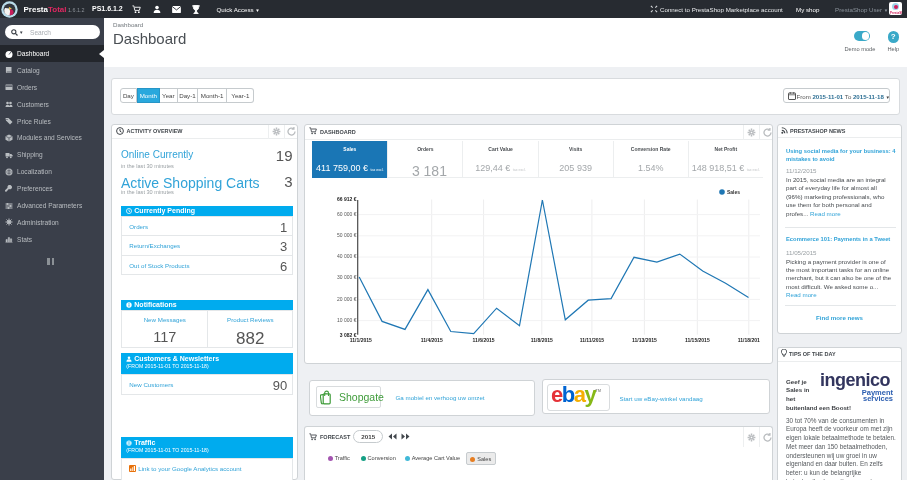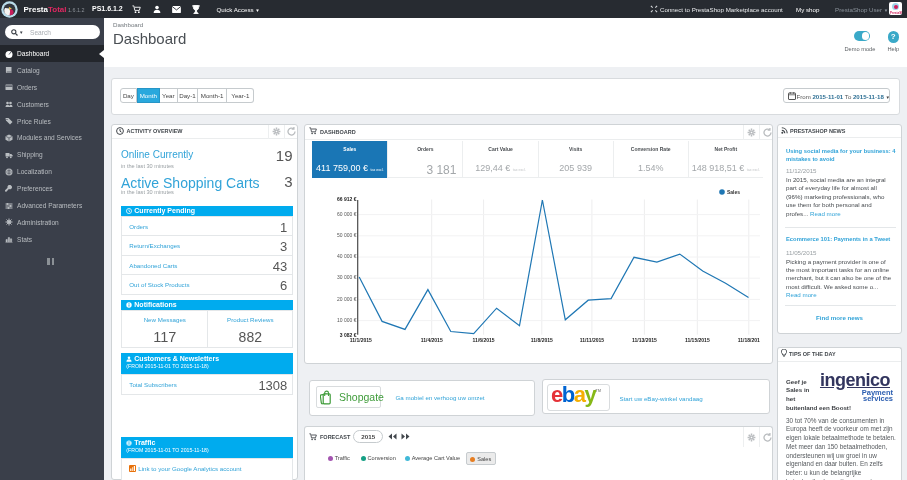--- a/index.html
+++ b/index.html
@@ -226,50 +226,46 @@
   <div class="tbl" style="left:9.8px;top:90.5px;width:171.5px;">
     <div class="trow">
         <span class="lb">Orders</span>
         <span class="vl">1</span>
       </div>
     <div class="trow">
         <span class="lb">Return/Exchanges</span>
         <span class="vl">3</span>
       </div>
     <div class="trow">
-        <span class="lb">Abandoned Carts</span>
-        <span class="vl">43</span>
-      </div>
-    <div class="trow">
         <span class="lb">Out of Stock Products</span>
         <span class="vl">6</span>
       </div>
   </div>
 
   <div class="bluehead" style="left:9.8px;top:174.5px;width:171.5px;height:10px;line-height:10.5px;"><svg class="ic" style="vertical-align:-1px;margin-right:2px;" width="6" height="6" viewBox="0 0 8 8">
         <circle cx="4" cy="4" r="3.6" fill="#fff"></circle>
         <rect x="3.4" y="3.2" width="1.2" height="3" fill="#00abee"></rect>
         <rect x="3.4" y="1.6" width="1.2" height="1.2" fill="#00abee"></rect>
       </svg>Notifications</div>
   <div class="tbl" style="left:9.8px;top:184.5px;width:171.5px;height:38px;">
     <div class="abs" style="left:0;top:0;width:85px;height:100%;border-right:1px solid #e4e7e9;"></div>
     <div class="abs blue" style="left:0;top:5px;width:85px;text-align:center;font-size:6.2px;">New Messages</div>
     <div class="abs" style="left:0;top:18px;width:85px;text-align:center;font-size:14.5px;color:#555;">117</div>
     <div class="abs blue" style="left:86px;top:5px;width:84px;text-align:center;font-size:6.2px;">Product Reviews</div>
-    <div class="abs" style="left:86px;top:18px;width:84px;text-align:center;font-size:14px;color:#555;">882</div>
+    <div class="abs" style="left:86px;top:18px;width:84px;text-align:center;font-size:17px;color:#555;">882</div>
   </div>
 
   <div class="bluehead" style="left:9.8px;top:227.5px;width:171.5px;height:21.5px;padding-top:2.5px;"><svg class="ic" style="vertical-align:-1px;margin-right:2px;" width="6" height="6" viewBox="0 0 9 9">
         <circle cx="4.5" cy="2.6" r="1.9" fill="#fff"></circle>
         <path d="M0.7 8.5c0-2.3 1.7-3.5 3.8-3.5s3.8 1.2 3.8 3.5z" fill="#fff"></path>
       </svg>Customers &amp; Newsletters<br><span style="font-size:5.2px;font-weight:normal;">(FROM 2015-11-01 TO 2015-11-18)</span></div>
   <div class="tbl" style="left:9.8px;top:249px;width:171.5px;">
     <div class="trow">
-        <span class="lb">Total Subscribers</span>
-        <span class="vl">1308</span>
+        <span class="lb">New Customers</span>
+        <span class="vl">90</span>
       </div>
   </div>
 
   <div class="bluehead" style="left:9.8px;top:311.5px;width:171.5px;height:21px;padding-top:2.5px;"><svg class="ic" style="vertical-align:-1px;margin-right:2px;" width="6" height="6" viewBox="0 0 8 8">
         <circle cx="4" cy="4" r="3.5" fill="#fff"></circle>
         <path d="M4 0.5v7M0.5 4h7M1.5 1.8c1.5 1 3.5 1 5 0M1.5 6.2c1.5-1 3.5-1 5 0" stroke="#00abee" stroke-width="0.5" fill="none"></path>
       </svg>Traffic<br><span style="font-size:5.2px;font-weight:normal;">(FROM 2015-11-01 TO 2015-11-18)</span></div>
   <div class="tbl" style="left:9.8px;top:332.5px;width:171.5px;height:23px;border-bottom:none;">
     <div class="trow" style="height:19px;">
         <span class="lb" style="left:7px;font-size:6.2px;"><svg width="7" height="7" viewBox="0 0 7 7" style="display:inline-block;vertical-align:-1px;margin-right:2px;">
@@ -302,21 +298,21 @@
         </svg>
       </span>
     </div>
   <div id="kpis" class="abs" style="left:7.3px;top:16.3px;height:37.5px;">
       <div style="position:absolute;left:0px;top:0;width:75.1px;height:37.5px;background:#1a76b5;color:#fff;">
         <div style="position:absolute;left:0;top:5px;width:100%;text-align:center;font-size:5px;font-weight:bold;">Sales</div>
         <div style="position:absolute;left:0;top:22px;width:100%;text-align:center;font-size:9px;white-space:nowrap;">411 759,00 € <span style="font-size:3.6px;">tax excl.</span></div>
       </div>
       <div style="position:absolute;left:75.1px;top:0;width:75.1px;height:37px;border-left:1px solid #eceeef;border-bottom:1px solid #eceeef;box-sizing:border-box;">
         <div style="position:absolute;left:0;top:5px;width:100%;text-align:center;font-size:5px;font-weight:bold;color:#4a4e52;">Orders</div>
-        <div style="position:absolute;left:16px;top:22px;width:100%;text-align:center;font-size:12px;color:#a3a7aa;white-space:nowrap;">3 181 <span style="font-size:3.6px;color:#c4c7c9;"></span></div>
+        <div style="position:absolute;left:4px;top:22px;width:100%;text-align:center;font-size:14px;color:#a3a7aa;white-space:nowrap;">3 181 <span style="font-size:3.6px;color:#c4c7c9;"></span></div>
       </div>
       <div style="position:absolute;left:150.2px;top:0;width:75.1px;height:37px;border-left:1px solid #eceeef;border-bottom:1px solid #eceeef;box-sizing:border-box;">
         <div style="position:absolute;left:0;top:5px;width:100%;text-align:center;font-size:5px;font-weight:bold;color:#4a4e52;">Cart Value</div>
         <div style="position:absolute;left:0;top:22px;width:100%;text-align:center;font-size:9px;color:#a3a7aa;white-space:nowrap;">129,44 € <span style="font-size:3.6px;color:#c4c7c9;">tax excl.</span></div>
       </div>
       <div style="position:absolute;left:225.29999999999998px;top:0;width:75.1px;height:37px;border-left:1px solid #eceeef;border-bottom:1px solid #eceeef;box-sizing:border-box;">
         <div style="position:absolute;left:0;top:5px;width:100%;text-align:center;font-size:5px;font-weight:bold;color:#4a4e52;">Visits</div>
         <div style="position:absolute;left:0;top:22px;width:100%;text-align:center;font-size:9px;color:#a3a7aa;white-space:nowrap;">205 939 <span style="font-size:3.6px;color:#c4c7c9;"></span></div>
       </div>
       <div style="position:absolute;left:300.4px;top:0;width:75.1px;height:37px;border-left:1px solid #eceeef;border-bottom:1px solid #eceeef;box-sizing:border-box;">
@@ -436,19 +432,19 @@
   <div class="abs" style="left:7px;top:180px;width:111px;border-top:1px solid #e4e7e9;"></div>
   <div class="abs blue" style="left:0;top:189px;width:100%;text-align:center;font-size:6.2px;font-weight:bold;">Find more news</div>
 </div>
 
 <div class="panel" style="left:777px;top:347px;width:125px;height:133px;border-bottom:none;border-radius:3px 3px 0 0;">
   <div class="phead" style="padding-left:3px;"><svg class="ic" style="margin-right:2px;vertical-align:-1px;" width="6" height="8" viewBox="0 0 6 8">
         <path d="M3 0a2.7 2.7 0 0 1 1.4 5v1H1.6V5A2.7 2.7 0 0 1 3 0z" stroke="#41464b" stroke-width="0.9" fill="none"></path>
         <path d="M2 7h2" stroke="#41464b"></path>
       </svg>TIPS OF THE DAY</div>
   <div class="abs" style="left:37px;top:24px;width:75px;">
-    <div style="font-size:18px;font-weight:bold;color:#32355e;letter-spacing:-0.5px;line-height:17px;text-align:right;text-decoration:underline;">ingenico</div>
+    <div style="font-size:18px;font-weight:bold;color:#32355e;letter-spacing:-0.5px;line-height:17px;text-align:right;">ingenico</div>
   </div>
   <div class="abs" style="left:37px;top:42px;width:78px;font-size:7.5px;font-weight:bold;color:#2a5db0;line-height:6px;text-align:right;">Payment<br>services</div>
   <div class="abs" style="left:8px;top:30px;font-size:6.2px;font-weight:bold;color:#3c3f43;line-height:8.3px;">Geef je<br>Sales in<br>het</div>
   <div class="abs" style="left:8px;top:55.5px;width:112px;font-size:6.2px;font-weight:bold;color:#3c3f43;">buitenland een Boost!</div>
   <div class="abs" style="left:8px;top:68.5px;width:112px;font-size:6.4px;line-height:8.8px;color:#565a5e;">30 tot 70% van de consumenten in<br>Europa heeft de voorkeur om met zijn<br>eigen lokale betaalmethode te betalen.<br>Met meer dan 150 betaalmethoden,<br>ondersteunen wij uw groei in uw<br>eigenland en daar buiten. En zelfs<br>beter: u kun de belangrijke<br>betaalmethoden activeren met een</div>
 </div>
 
 </body></html>

